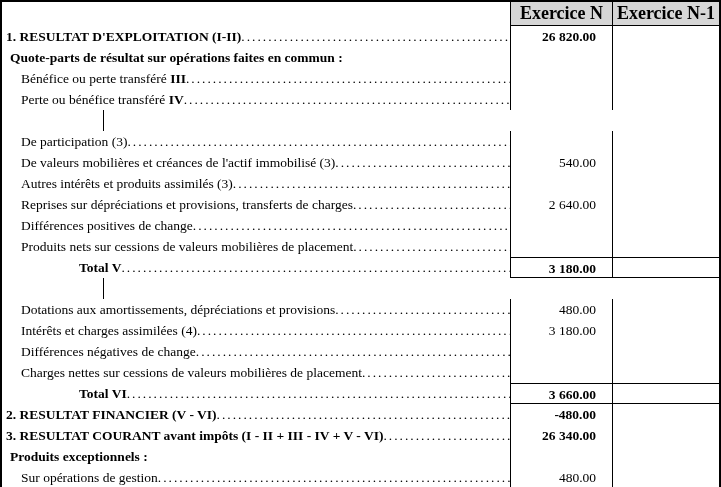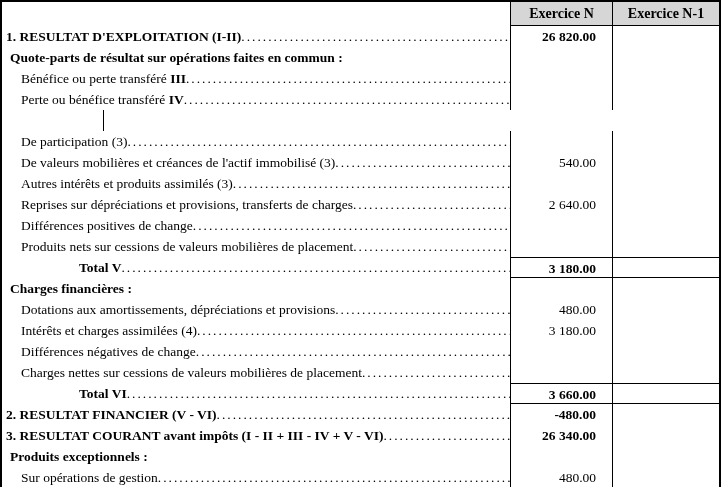--- a/index.html
+++ b/index.html
@@ -11,21 +11,21 @@
   }
   .row{display:flex;height:21px;line-height:21px;font-size:13.5px;}
   .row.hdr{height:24px;line-height:23px;}
   .c-label{width:509px;box-sizing:border-box;border-right:1px solid #000;
     overflow:hidden;white-space:nowrap;}
   .c-n{width:102px;box-sizing:border-box;border-right:1px solid #000;
     text-align:right;padding-right:16px;overflow:hidden;white-space:nowrap;}
   .c-n1{width:106px;box-sizing:border-box;text-align:right;padding-right:4px;
     overflow:hidden;white-space:nowrap;}
   .hdr .c-n,.hdr .c-n1{background:var(--hdr-bg,#d6d6d6);border-bottom:1px solid #000;
-    font-weight:bold;text-align:center;font-size:14px;padding-right:0;}
+    font-weight:bold;text-align:center;font-size:18px;padding-right:0;}
   .lbl{white-space:pre;}
   .r-main .c-label{padding-left:4px;}
   .r-section .c-label{padding-left:8px;}
   .r-item .c-label{padding-left:19px;}
   .r-total .c-label{padding-left:77px;}
   .r-main .lbl,.r-section .lbl,.r-total .lbl,.b{font-weight:bold;}
   .r-main .c-n,.r-total .c-n{font-weight:bold;}
   .r-total .c-n,.r-total .c-n1{border-top:1px solid #000;border-bottom:1px solid #000;}
   .dots{font-weight:normal;letter-spacing:2px;white-space:nowrap;}
 </style>
@@ -105,21 +105,20 @@
     <div class="c-n1"></div>
   </div>
 
   <div class="row r-total">
     <div class="c-label"><span class="lbl">Total V</span><span class="dots">............................................................................................................................................................................................................................</span></div>
     <div class="c-n">3 180.00</div>
     <div class="c-n1"></div>
   </div>
 
   <div class="row r-section">
-    <div class="c-label"><span class="lbl">Charges financières :</span></div>
     <div class="c-n"></div>
     <div class="c-n1"></div>
   </div>
 
   <div class="row r-item">
     <div class="c-label"><span class="lbl">Dotations aux amortissements, dépréciations et provisions</span><span class="dots">............................................................................................................................................................................................................................</span></div>
     <div class="c-n">480.00</div>
     <div class="c-n1"></div>
   </div>
 

